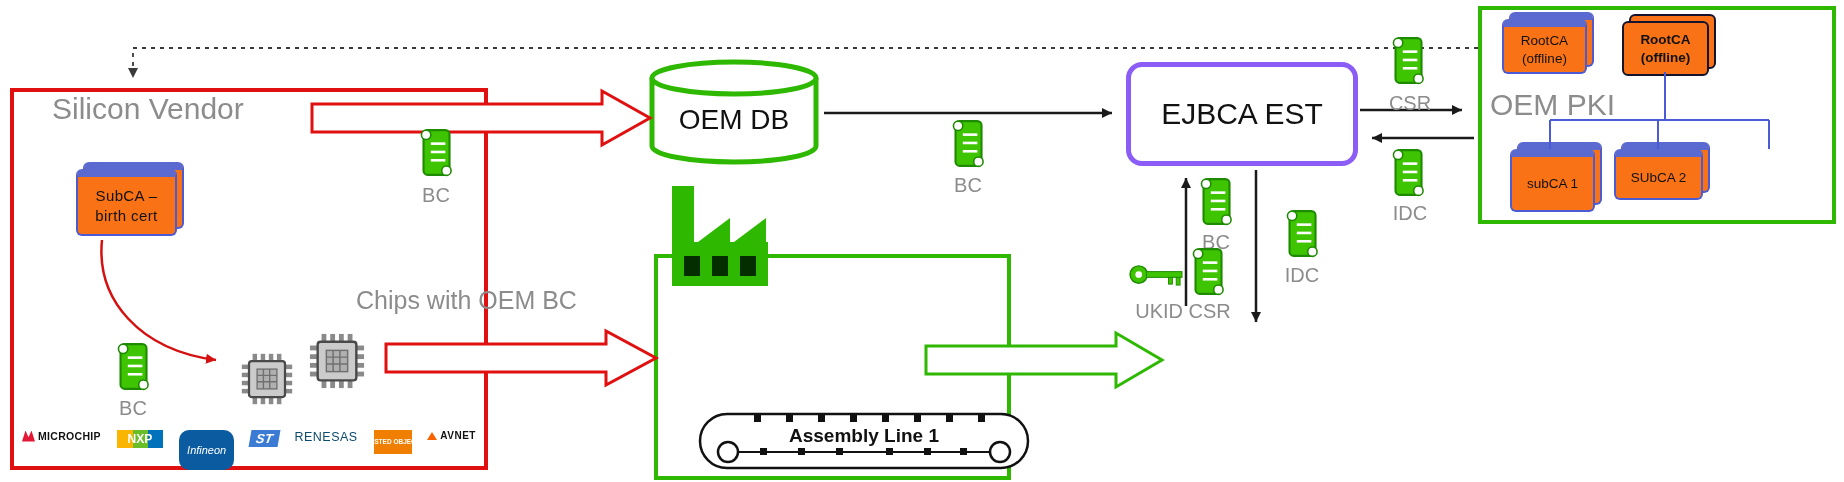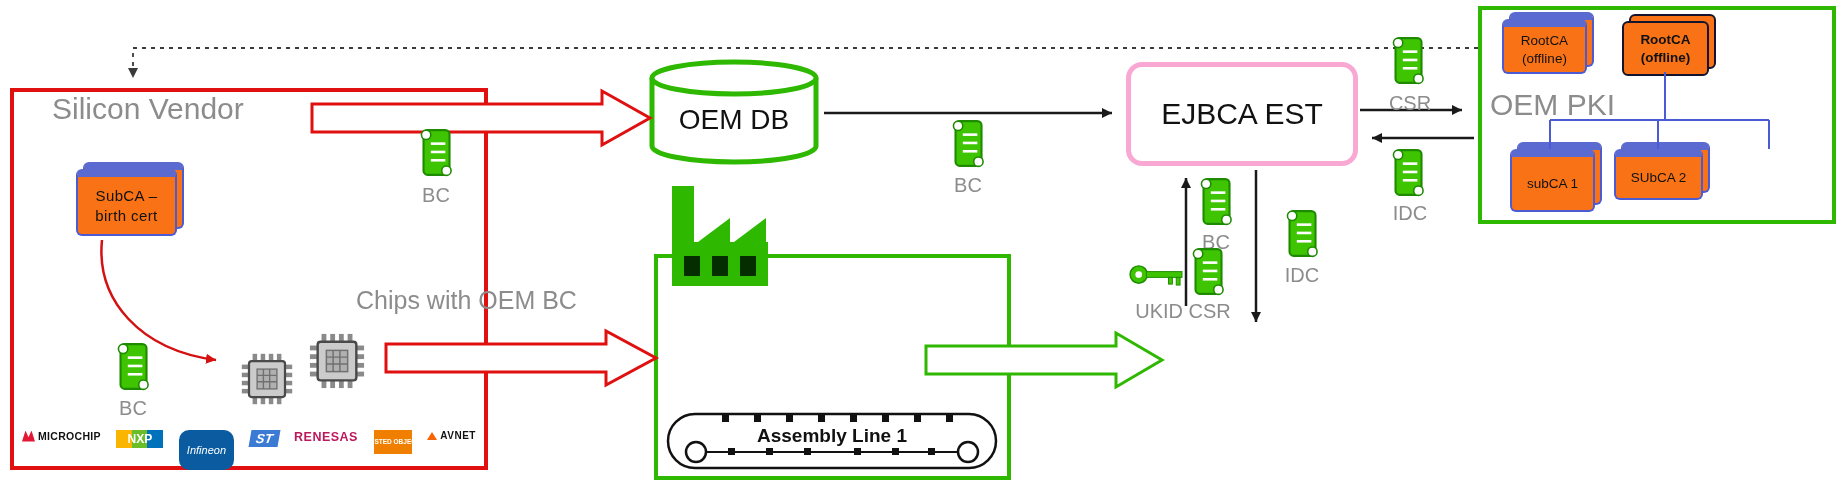--- a/index.html
+++ b/index.html
@@ -17,36 +17,36 @@
   .stack .cardb,.stack .cardf{position:absolute;background:#f97316;border:2px solid #4a5bd4;border-top:8px solid #5b6ad0;border-radius:6px}
   .stack .cardb{left:7px;top:0;width:calc(100% - 7px);height:calc(100% - 7px)}
   .stack .cardf{left:0;top:7px;width:calc(100% - 7px);height:calc(100% - 7px);display:flex;flex-direction:column;align-items:center;justify-content:center;text-align:center;font-size:13.5px;line-height:1.3}
   .stack.dark .cardb,.stack.dark .cardf{border:2.5px solid #14142e;border-top:2.5px solid #14142e}
   .stack.dark .cardf{font-weight:bold}
   .stack.big .cardf{font-size:15px;letter-spacing:.4px}
   
   #silicon-box{left:10px;top:88px;width:478px;height:382px;border:4px solid #e01010}
   #assembly-box{left:654px;top:254px;width:357px;height:226px;border:4px solid #2eb800}
   #pki-box{left:1478px;top:6px;width:358px;height:218px;border:4px solid #2eb800}
-  #ejbca-box{left:1126px;top:62px;width:232px;height:104px;border:5px solid #f9a8d4;border-radius:16px;background:#fff;display:flex;align-items:center;justify-content:center;font-size:30px;font-weight:500}
+  #ejbca-box{left:1126px;top:62px;width:232px;height:104px;border:5px solid #8b5cf6;border-radius:16px;background:#fff;display:flex;align-items:center;justify-content:center;font-size:30px;font-weight:500}
   #oemdb{left:646px;top:56px;width:176px;height:112px}
   #oemdb .dblabel{position:absolute;left:0;top:48px;width:100%;text-align:center;font-size:28px;font-weight:500;z-index:2}
   
-  #conveyor{left:666px;top:412px;width:332px;height:58px;z-index:4}
+  #conveyor{left:698px;top:412px;width:332px;height:58px;z-index:4}
   #conveyor .belt-label{position:absolute;left:0;right:0;top:13px;text-align:center;font-size:19px;font-weight:bold;z-index:2}
   #conveyor .belt-label span{background:#fff;padding:0 8px}
   
   #logo-row{left:22px;top:430px;width:454px;height:28px;display:flex;align-items:flex-start;justify-content:space-between;z-index:4;position:absolute}
   .lg{display:inline-flex;align-items:center;gap:3px;white-space:nowrap}
   .m-icon{width:13px;height:11px;background:#e21836;clip-path:polygon(0 100%,27% 0,50% 62%,73% 0,100% 100%);display:inline-block}
   .lg-microchip b{font-size:10.5px;font-weight:800;color:#111;letter-spacing:.3px}
   .lg-nxp{font-size:12px;font-weight:800;color:#fff;padding:2px 11px;background:linear-gradient(90deg,#f9b500 0 34%,#69be28 34% 67%,#0072bc 67% 100%)}
   .lg-infineon{font-size:11px;font-style:italic;color:#fff;background:#0a5ba0;padding:14px 8px;border-radius:10px}
   .lg-st{font-size:13px;font-weight:800;font-style:italic;color:#fff;background:#3b7bd4;padding:1px 6px;transform:skewX(-10deg)}
-  .lg-renesas{font-size:12.5px;font-weight:700;color:#be185d;letter-spacing:.5px}
+  .lg-renesas{font-size:12.5px;font-weight:400;color:#0c4a6e;letter-spacing:.5px}
   .lg-to{width:38px;height:24px;background:#f07f00;color:#fff;font-size:6.5px;font-weight:700;text-align:center;display:inline-flex;align-items:center;justify-content:center;line-height:1.15;padding:1px}
   .av-icon{width:0;height:0;border-left:5px solid transparent;border-right:5px solid transparent;border-bottom:8px solid #f96302;display:inline-block}
   .lg-avnet b{font-size:10px;font-weight:800;color:#111;letter-spacing:.5px}
   .pki-child{position:absolute}
 </style>
 </head>
 <body>
 
 <div id="canvas">
 

